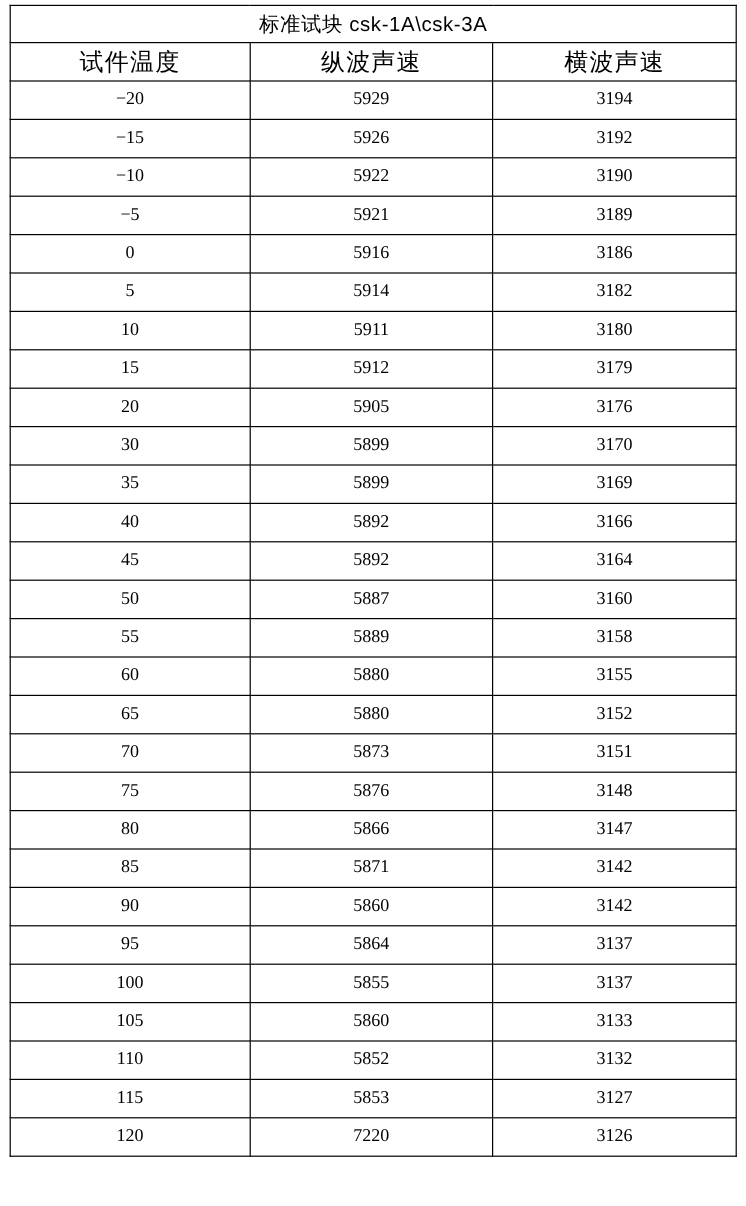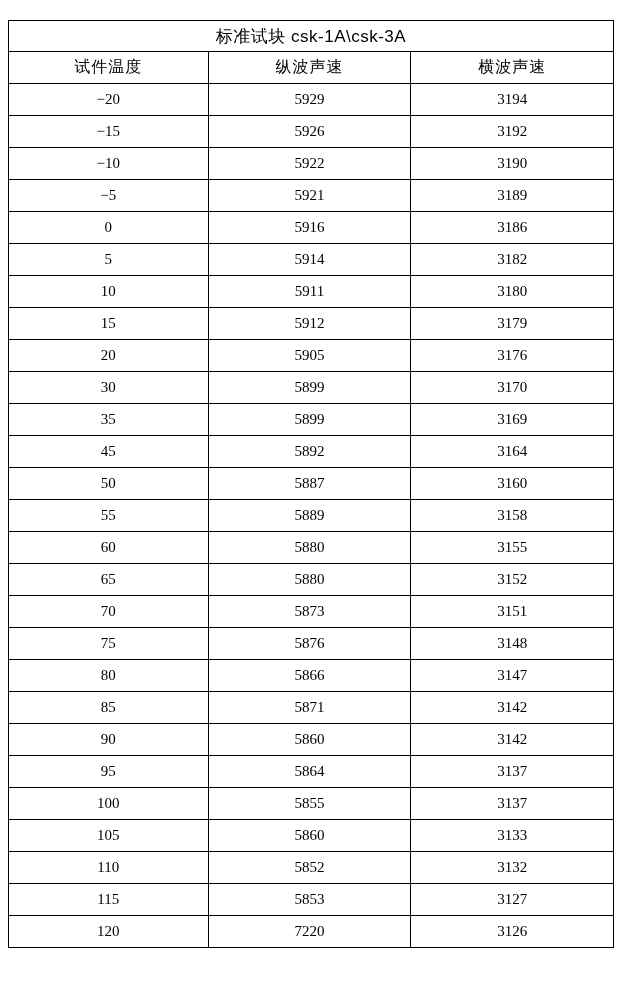--- a/index.html
+++ b/index.html
@@ -10,21 +10,21 @@
   body {
     width: 622px;
     height: 1005px;
     font-family: "Liberation Serif", "DejaVu Serif", serif;
     color: #000000;
   }
   .page {
     width: 622px;
     height: 1005px;
     box-sizing: border-box;
-    padding: 20px 8px 6px 8px;
+    padding: 4px 8px 6px 8px;
     background: #ffffff;
   }
   table.data-table {
     width: 606px;
     border-collapse: collapse;
     table-layout: fixed;
   }
   table.data-table td,
   table.data-table th {
     border: 1px solid #000000;
@@ -34,21 +34,21 @@
     padding: 0;
   }
   .title-cell {
     height: 30px;
     font-size: 17px;
     font-family: "Liberation Sans", "DejaVu Sans", sans-serif;
     letter-spacing: 0.5px;
   }
   .header-cell {
     height: 31px;
-    font-size: 16px;
+    font-size: 20px;
     font-family: "Liberation Sans", "DejaVu Sans", sans-serif;
     letter-spacing: 1px;
   }
   .body-cell {
     height: 31px;
     font-size: 15px;
     font-family: "Liberation Serif", "DejaVu Serif", serif;
   }
   col.c-temp { width: 33%; }
   col.c-long { width: 33.5%; }
@@ -122,20 +122,25 @@
         <td class="body-cell">30</td>
         <td class="body-cell">5899</td>
         <td class="body-cell">3170</td>
       </tr>
       <tr>
         <td class="body-cell">35</td>
         <td class="body-cell">5899</td>
         <td class="body-cell">3169</td>
       </tr>
       <tr>
+        <td class="body-cell">40</td>
+        <td class="body-cell">5892</td>
+        <td class="body-cell">3166</td>
+      </tr>
+      <tr>
         <td class="body-cell">45</td>
         <td class="body-cell">5892</td>
         <td class="body-cell">3164</td>
       </tr>
       <tr>
         <td class="body-cell">50</td>
         <td class="body-cell">5887</td>
         <td class="body-cell">3160</td>
       </tr>
       <tr>

